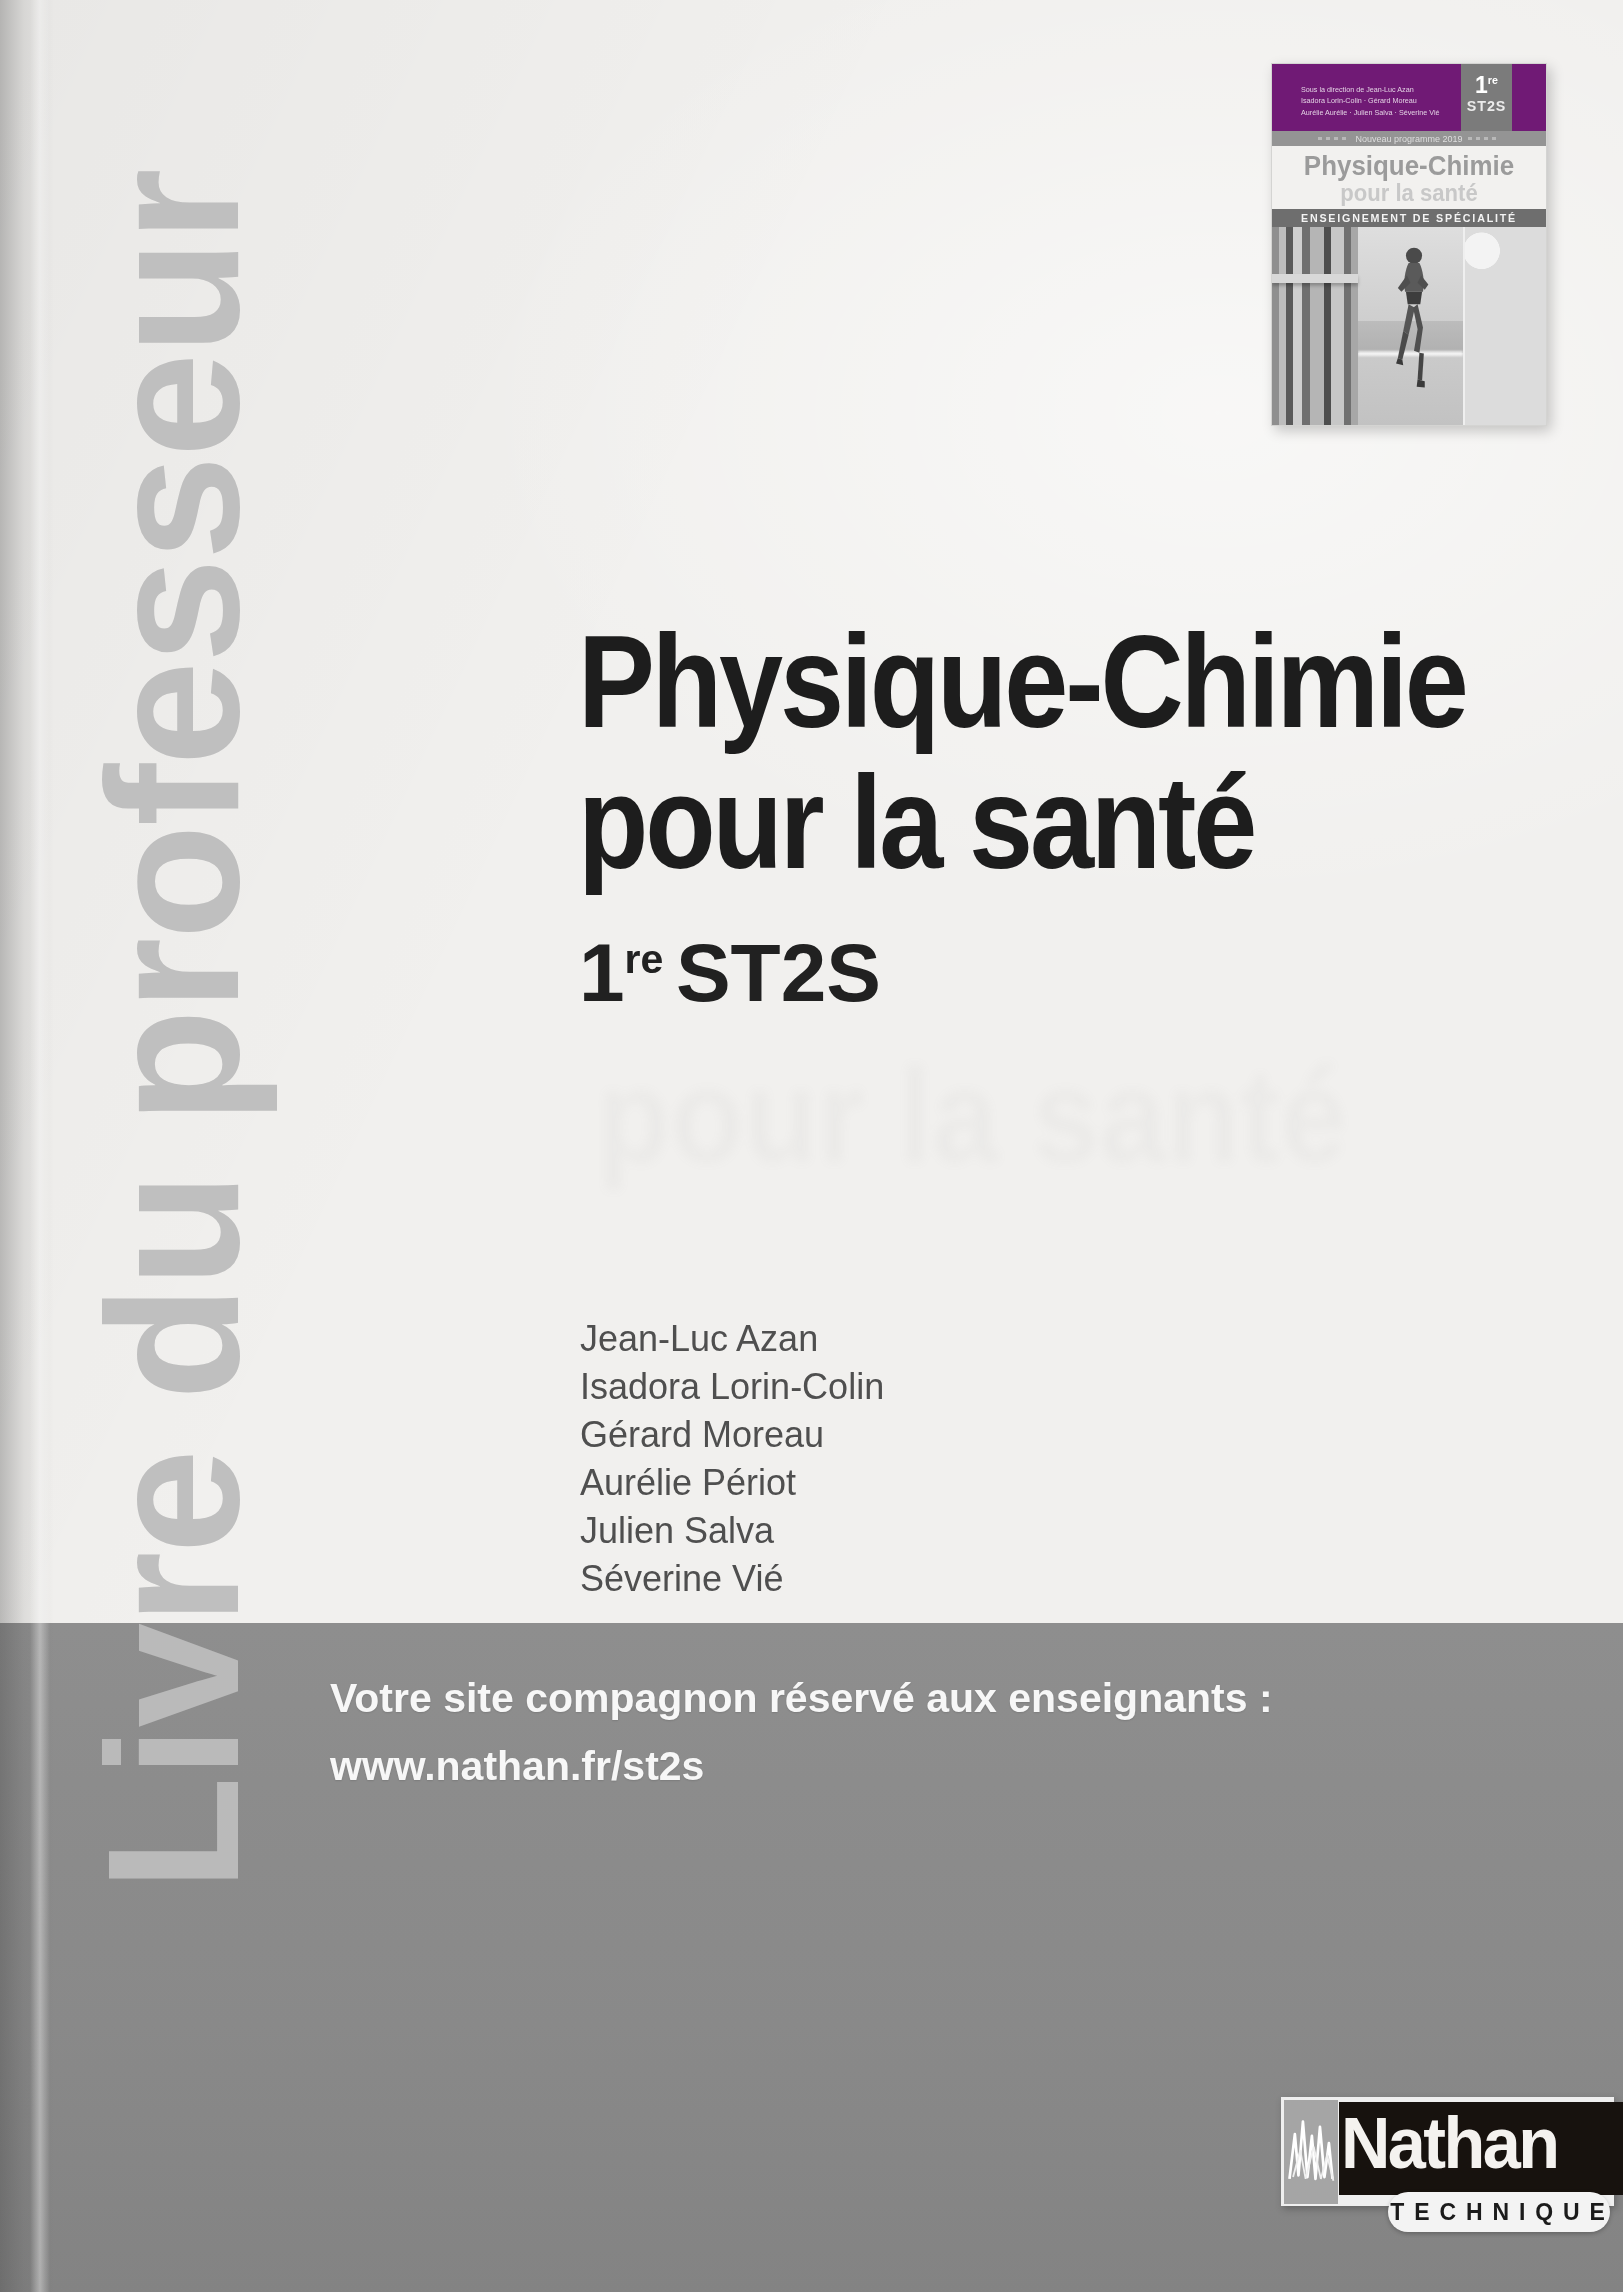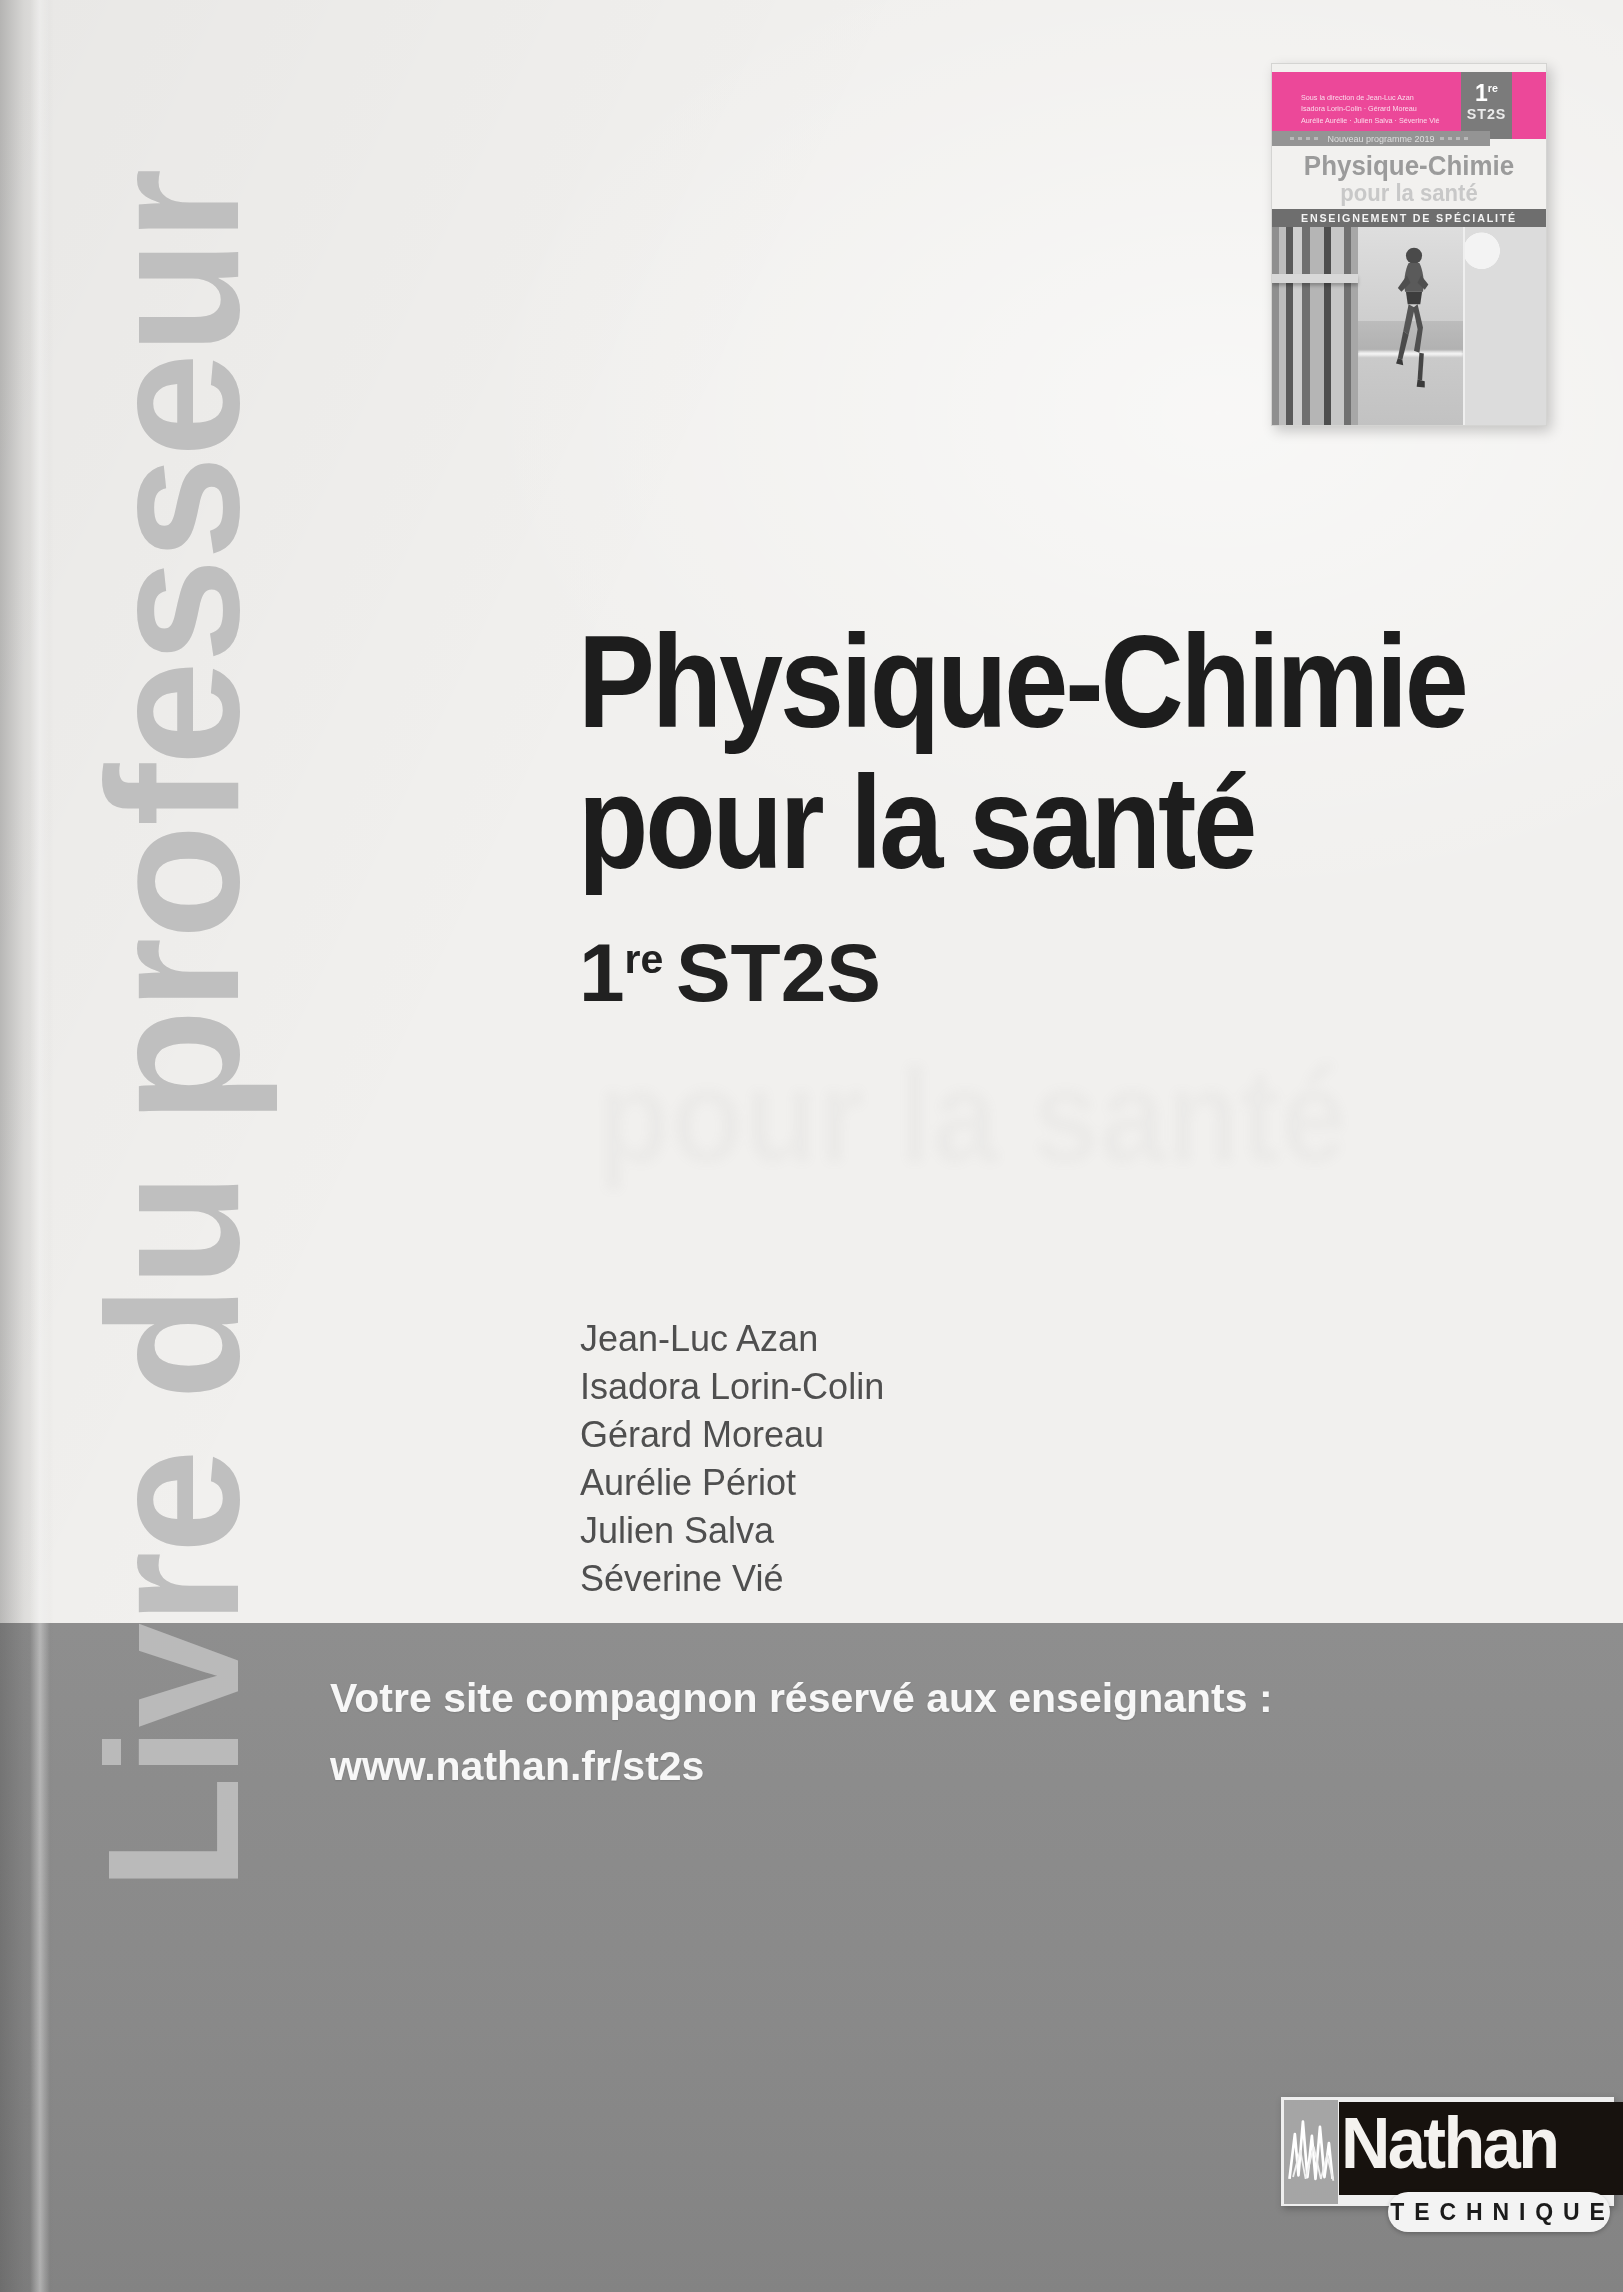--- a/index.html
+++ b/index.html
@@ -66,31 +66,31 @@
     text-shadow:0 0.9px 1.8px rgba(0,0,0,.12);white-space:nowrap;
   }
 
   
   .thumb{
     position:absolute;left:1271px;top:63px;width:274px;height:361px;z-index:5;
     background:#f2f1ef;border:0.9px solid #d4d4d2;
     box-shadow:3.6px 5.4px 12.5px rgba(0,0,0,.20);
     overflow:hidden;font-family:"Liberation Sans",sans-serif;
   }
-  .t-header{position:absolute;left:0;top:8px;width:274px;height:67px;background:#ec4899;}
+  .t-header{position:absolute;left:0;top:0;width:274px;height:67px;background:#701a75;}
   .t-credits{position:absolute;left:29px;top:19.7px;font-size:7.2px;line-height:11.6px;color:rgba(255,255,255,.8);}
   .t-badge{
     position:absolute;left:189px;top:0;width:51px;height:67px;background:#7b7b7b;
     color:#fff;text-align:center;
   }
   .t-badge .n1{font-size:23px;font-weight:bold;line-height:23px;margin-top:5px;}
   .t-badge .n1 sup{font-size:10.7px;}
   .t-badge .se{font-size:14.3px;font-weight:bold;letter-spacing:0.9px;color:rgba(255,255,255,.85);line-height:18px;}
   .t-progband{
-    position:absolute;left:0;top:67px;width:218px;height:15px;background:#949494;
+    position:absolute;left:0;top:67px;width:274px;height:15px;background:#949494;
     display:flex;align-items:center;justify-content:center;gap:5.4px;
     font-size:9px;color:#dedede;white-space:nowrap;
   }
   .t-progband .dash{flex:0 0 32px;height:3.6px;background:repeating-linear-gradient(90deg,#b9b9b9 0 4.5px,transparent 4.5px 8px);}
   .t-titlearea{position:absolute;left:0;top:82px;width:274px;height:63px;background:#f2f1ef;text-align:center;}
   .t-t1{font-size:27px;color:#9b9b9b;font-weight:600;letter-spacing:0;margin-top:5.4px;transform:scaleX(.96);}
   .t-t2{font-size:23px;color:#c8c8c8;font-weight:600;line-height:23px;transform:scaleX(.96);}
   .t-spec{
     position:absolute;left:0;top:145px;width:274px;height:18px;background:#6e6e6e;
     display:flex;align-items:center;justify-content:center;

